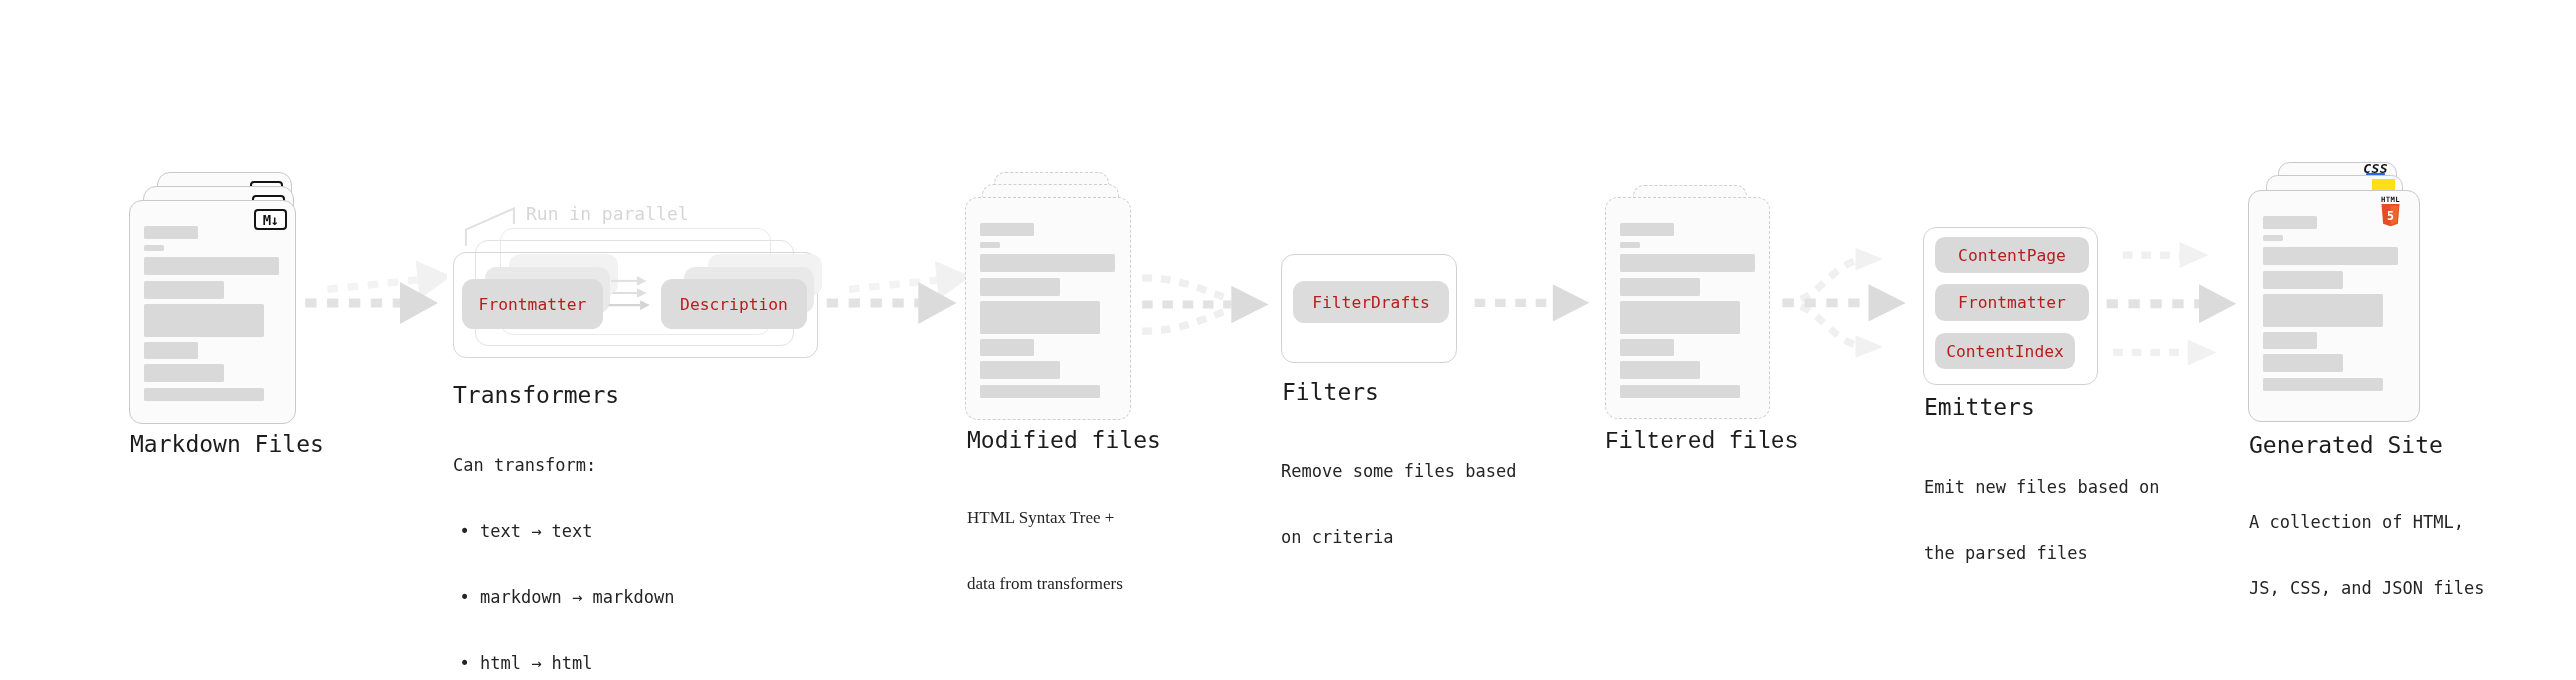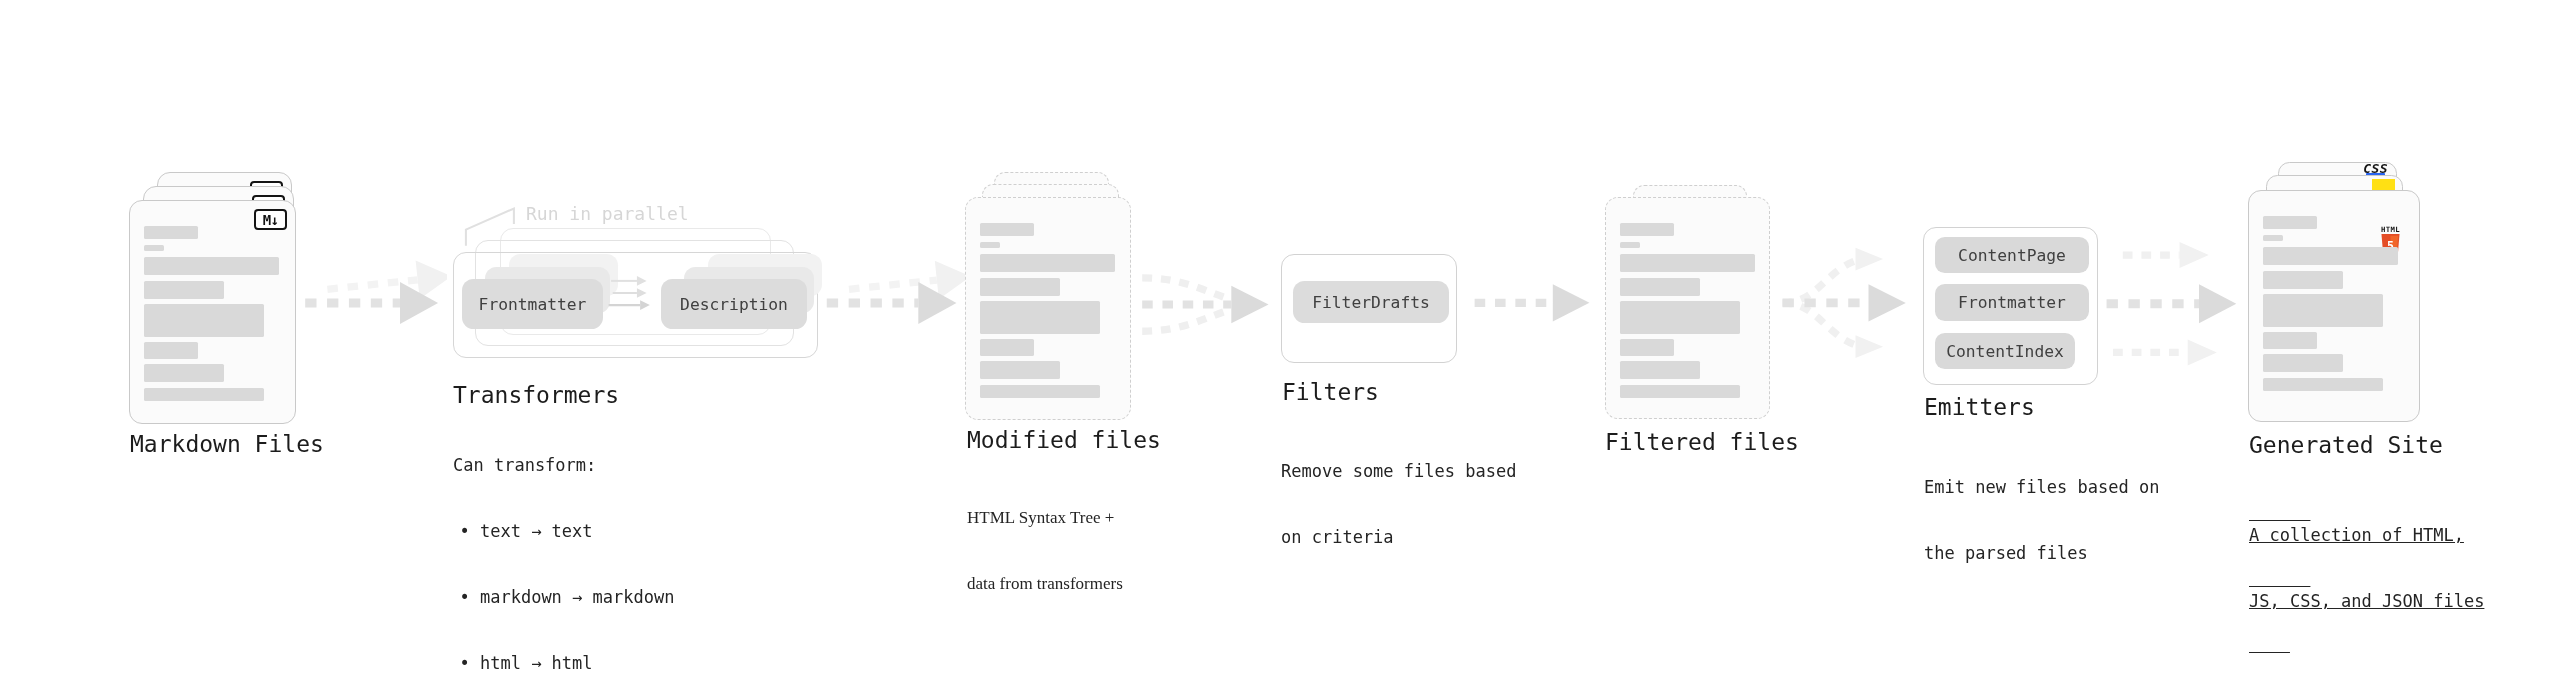--- a/index.html
+++ b/index.html
@@ -25,36 +25,36 @@
   
   .md-badge{position:absolute;right:8.1px;top:8.1px;width:33px;height:21px;background:#ffffff;
     border:2px solid #141414;border-radius:4.1px;display:flex;align-items:center;justify-content:center;
     font-weight:bold;font-size:14px;color:#141414;box-sizing:border-box;letter-spacing:-0.8px;}
   
   .panel{position:absolute;background:#ffffff;border:1.6px solid #d2d2d2;border-radius:13px;box-sizing:border-box;}
   .tbox{position:absolute;border:1.6px solid #e9e9e9;border-radius:13px;box-sizing:border-box;background:transparent;}
   .tbox.mid{border-color:#e2e2e2;}
   .tbox.front{border-color:#d6d6d6;}
   .pill{position:absolute;background:#dcdcdc;border-radius:11.4px;display:flex;align-items:center;justify-content:center;
-    font-size:16.3px;color:#404040;box-sizing:border-box;}
+    font-size:16.3px;color:#b91c1c;box-sizing:border-box;}
   .pill.ghost1{background:#e9e9e9;}
   .pill.ghost2{background:#f2f2f2;}
   .pill.emit{background:#d9d9d9;border-radius:9.8px;}
   
   .stage-label{position:absolute;font-size:23px;color:#1c1c1c;white-space:pre;}
   .stage-desc{position:absolute;font-size:17px;line-height:22px;color:#242424;white-space:pre;}
   .stage-desc .indent{padding-left:6.5px;}
   .note{position:absolute;font-size:18px;color:#d6d6d6;white-space:pre;}
   
   .css-badge{position:absolute;right:8.1px;top:2.4px;display:flex;flex-direction:column;align-items:center;}
   .css-badge .t{font-size:13px;font-weight:bold;color:#141414;line-height:7.3px;letter-spacing:0.4px;font-style:italic;}
   .css-badge .u{width:19.5px;height:3.3px;background:#2965f1;margin-top:0.8px;border-radius:0.8px;}
   .js-badge{position:absolute;right:7.3px;top:3.3px;width:23px;height:11.4px;background:#ffe014;}
   .html-badge{position:absolute;right:18px;top:4.9px;display:flex;flex-direction:column;align-items:center;}
-  .html-badge .t{font-size:7.3px;font-weight:bold;color:#141414;line-height:8.1px;letter-spacing:0.4px;margin-top:30px;}
+  .html-badge .t{font-size:7.3px;font-weight:bold;color:#141414;line-height:8.1px;letter-spacing:0.4px;}
   svg{display:block;}
 </style>
 </head>
 <body>
 
 <div class="canvas">
 
   <div class="abs">
     <div class="doc" style="left:157px;top:172px;width:135px;height:224px;">
       <div class="md-badge">M↓</div>
@@ -183,21 +183,21 @@
         <div></div>
           <div></div>
           <div></div>
           <div></div>
           <div></div>
           <div></div>
           <div></div>
           <div></div>
       </div>
     </div>
-    <div class="stage-label" style="left:1605px;top:429px;">Filtered files</div>
+    <div class="stage-label" style="left:1605px;top:429px;font-family:Liberation Mono, monospace;">Filtered files</div>
   </div>
 
   <svg class="abs" style="left:1776px;top:238px;" width="142" height="133" viewBox="0 0 175 164">
     <path d="M 8,80 C 50,80 60,42 98,28" fill="none" stroke="#f0f0f0" stroke-width="9" stroke-dasharray="12 11"></path>
     <polygon points="98,12 132,26 98,40" fill="#f1f1f1"></polygon>
     <path d="M 8,80 C 50,80 60,118 98,132" fill="none" stroke="#f0f0f0" stroke-width="9" stroke-dasharray="12 11"></path>
     <polygon points="98,120 132,134 98,148" fill="#f1f1f1"></polygon>
     <line x1="8" y1="80" x2="114" y2="80" stroke="#e2e2e2" stroke-width="11" stroke-dasharray="14 13"></line>
     <polygon points="114,57 160,80 114,103" fill="#dbdbdb"></polygon>
   </svg>
@@ -247,20 +247,20 @@
           <div></div>
           <div></div>
           <div></div>
           <div></div>
           <div></div>
           <div></div>
           <div></div>
       </div>
     </div>
     <div class="stage-label" style="left:2249px;top:432px;">Generated Site</div>
-    <div class="stage-desc" style="left:2249px;top:480px;text-decoration:underline;">
+    <div class="stage-desc" style="left:2249px;top:467px;">
       <div>A collection of HTML,</div>
       <div>JS, CSS, and JSON files</div>
     </div>
   </div>
 
 </div>
 
 
 </body></html>

